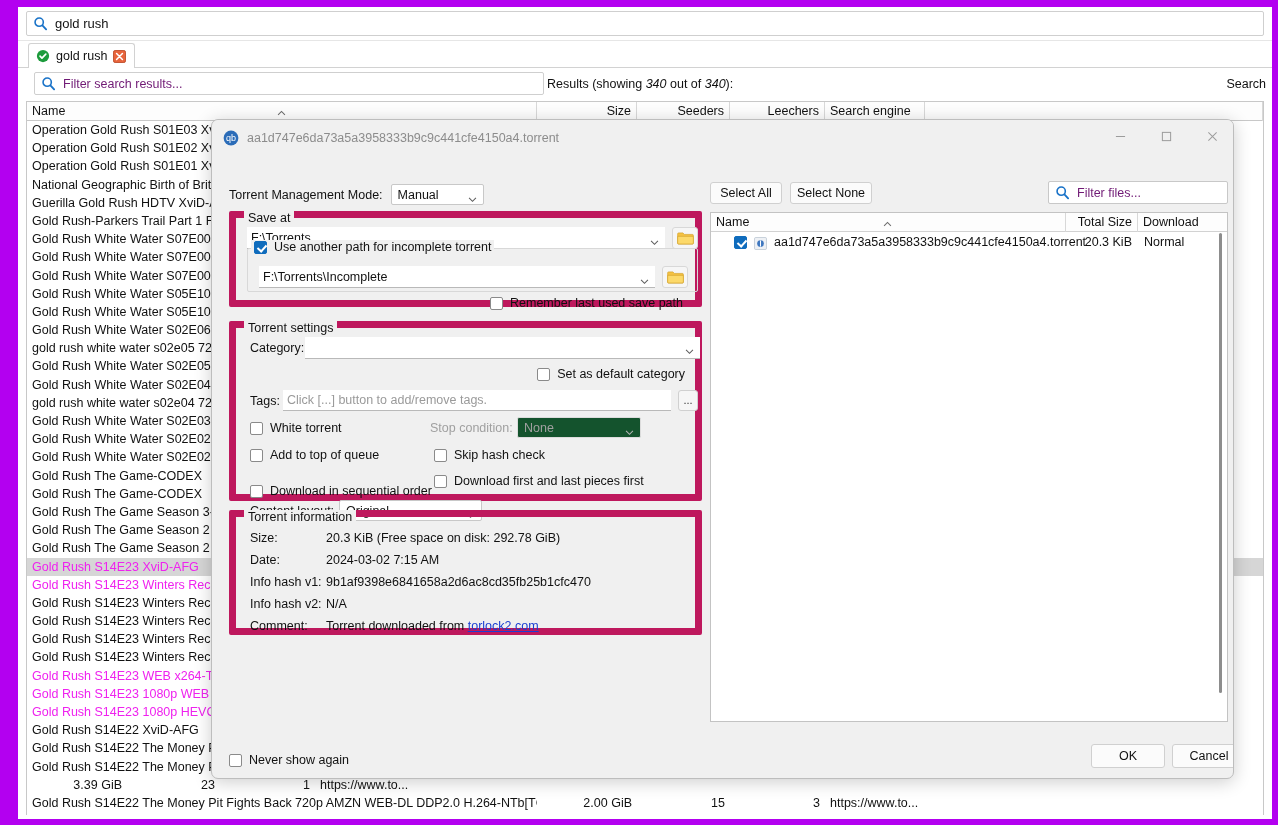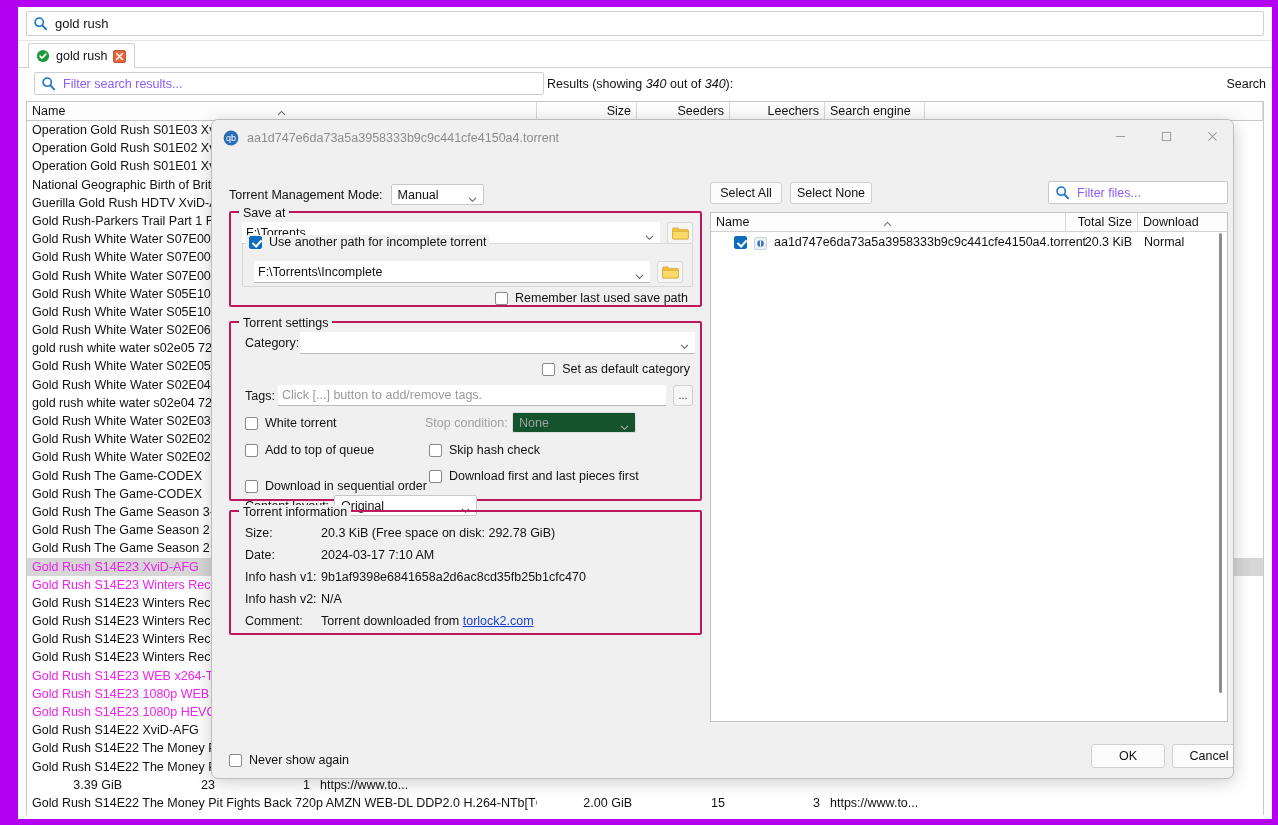--- a/index.html
+++ b/index.html
@@ -62,21 +62,21 @@
   
   #filter-row {
     position:absolute; left:0; top:61px; width:1254px; height:33px;
     background:#ffffff;
   }
   .filter-box {
     position:absolute; left:16px; top:4px; width:510px; height:23px;
     background:#fff; border:1px solid #cfcfcf; border-radius:2px;
     display:flex; align-items:center; padding-left:6px;
   }
-  .filter-placeholder { font-size:12.5px; color:#8b5cf6; }
+  .filter-placeholder { font-size:12.5px; color:#701a75; }
   #results-label {
     position:absolute; left:529px; top:9px;
     font-size:12.5px; color:#111; white-space:nowrap;
   }
   #results-label i { font-style:italic; }
   #search-button-label {
     position:absolute; right:6px; top:9px;
     font-size:12.5px; color:#111;
   }
 
@@ -139,21 +139,21 @@
   .win-btn {
     width:46px; height:33px; display:flex; align-items:center; justify-content:center;
   }
   .win-btn svg { display:block; }
 
   
   #dialog-body { position:absolute; left:0; top:35px; width:1023px; height:625px; }
 
   .group {
     position:absolute;
-    border:2px solid #be185d;
+    border:7px solid #be185d;
     border-radius:2px;
   }
   .group > .legend {
     position:absolute; top:-7px; left:8px;
     background:#f0f0f0; padding:0 4px;
     font-size:12.5px; color:#111;
   }
 
   
   #tmm-row { position:absolute; left:17px; top:29px; display:flex; align-items:center; gap:8px; }
@@ -789,21 +789,21 @@
           </div>
         </div>
 
         <div class="group" id="info-group">
           <span class="legend">Torrent information</span>
 
           <span class="info-label" style="left:14px; top:14px;">Size:</span>
           <span class="info-val" style="left:90px; top:14px;">20.3 KiB (Free space on disk: 292.78 GiB)</span>
 
           <span class="info-label" style="left:14px; top:36px;">Date:</span>
-          <span class="info-val" style="left:90px; top:36px;">2024-03-17 7:10 AM</span>
+          <span class="info-val" style="left:90px; top:36px;">2024-03-02 7:15 AM</span>
 
           <span class="info-label" style="left:14px; top:58px;">Info hash v1:</span>
           <span class="info-val" style="left:90px; top:58px;">9b1af9398e6841658a2d6ac8cd35fb25b1cfc470</span>
 
           <span class="info-label" style="left:14px; top:80px;">Info hash v2:</span>
           <span class="info-val" style="left:90px; top:80px;">N/A</span>
 
           <span class="info-label" style="left:14px; top:102px;">Comment:</span>
           <span class="info-val" style="left:90px; top:102px;"><span>Torrent downloaded from </span><span class="link">torlock2.com</span></span>
         </div>

